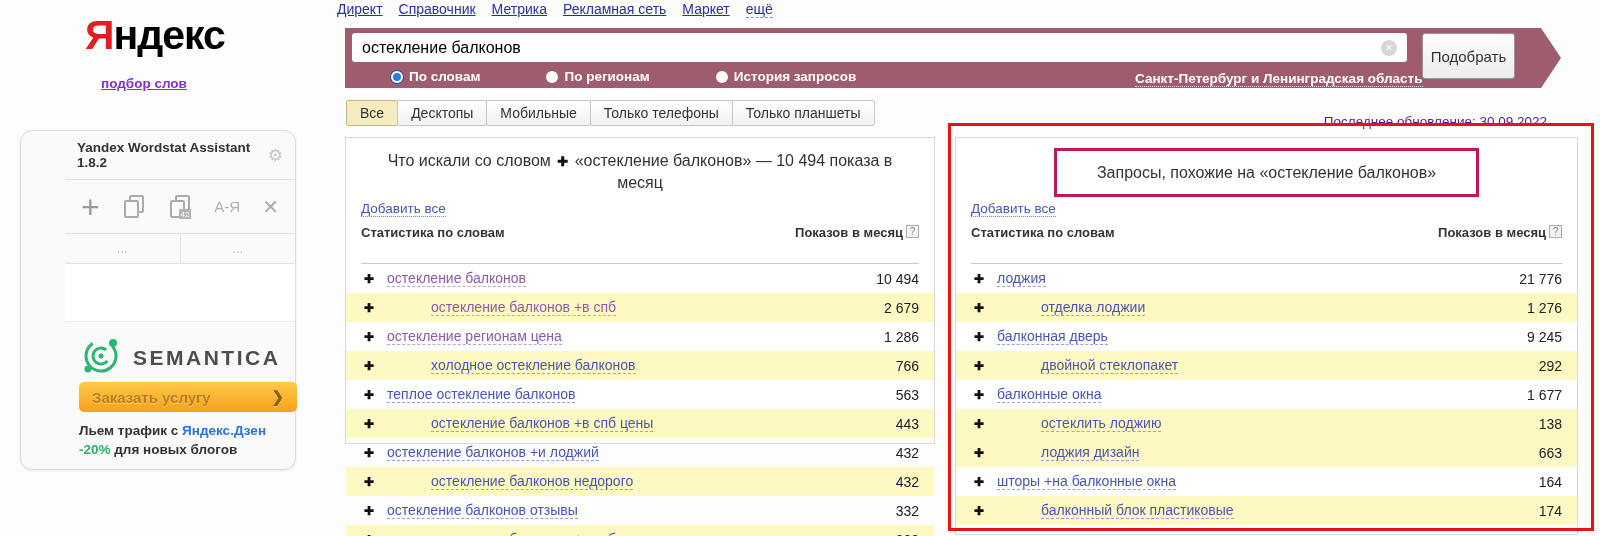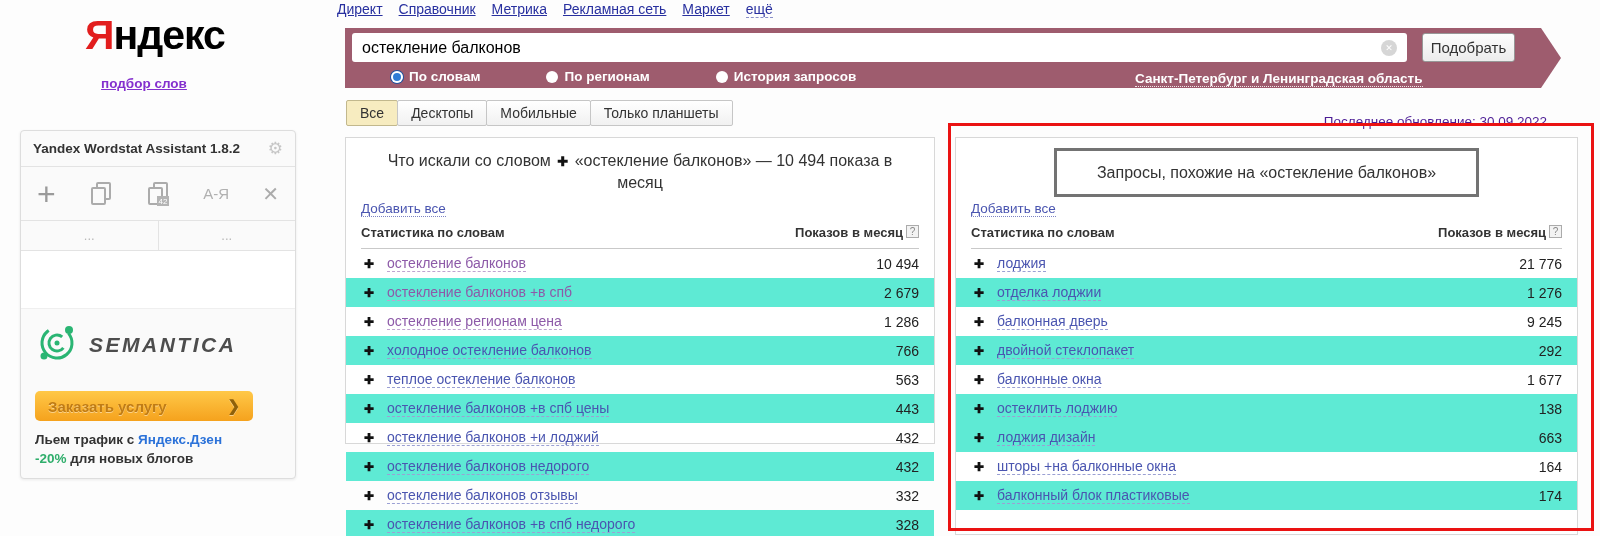--- a/index.html
+++ b/index.html
@@ -17,21 +17,21 @@
   .ylogo .ya { color:#e21e1e; }
   .ylogo-sub { position:absolute; left:85px; top:63px; width:118px; text-align:center; font-size:13.5px; font-weight:bold; color:#8430ce; text-decoration:underline;margin-top:13px; }
 
   
   .searchbar { position:absolute; left:345px; top:28px; width:1216px; height:60px; background:#9e5c6e;
                clip-path:polygon(0 0, calc(100% - 20px) 0, 100% 50%, calc(100% - 20px) 100%, 0 100%); }
   .query-input { position:absolute; left:7px; top:5px; width:1055px; height:29px; border:none; border-radius:3px;
                  background:#fff; font-size:16px; padding:0 34px 0 10px; font-family:"Liberation Sans",sans-serif; color:#000; }
   .clear-icon { position:absolute; left:1036px; top:12px; width:16px; height:16px; border-radius:50%;
                 background:#d6d6d6; color:#fff; font-size:9px; line-height:16px; text-align:center; cursor:pointer; }
-  .submit-btn { position:absolute; left:1077px; top:5px; width:93px; height:29px; background:linear-gradient(#fdfdfd,#ececec);
+  .submit-btn { position:absolute; left:1077px; top:5px; width:93px; height:46px; background:linear-gradient(#fdfdfd,#ececec);
                 border:1px solid #979797; border-radius:3px; font-size:15px; color:#333; font-family:"Liberation Sans",sans-serif; cursor:pointer; }
   .modes { position:absolute; left:10px; top:41px; display:flex; gap:30px; align-items:center; }
   .mode { display:flex; align-items:center; gap:6px; color:#fff; font-size:13.5px; font-weight:bold; cursor:pointer;padding-left:36px; }
   .radio { width:12px; height:12px; border-radius:50%; background:#fff; }
   .mode.selected .radio { background:#2e7cd6; box-shadow:inset 0 0 0 2px #fff, 0 0 0 1px #20509c; }
   .region-link { position:absolute; left:790px; top:43px; color:#fff; font-size:13.5px; font-weight:bold;
                  border-bottom:1px dotted rgba(255,255,255,.85); }
 
   
   .tabs { position:absolute; left:347px; top:100px; display:flex; font-size:14px; }
@@ -39,61 +39,61 @@
          color:#333; border-radius:2px; cursor:pointer; white-space:nowrap; }
   .tab.active { background:#f7ecc0; border-color:#c2b88d; }
   .updated { position:absolute; right:53px; top:114px; font-size:13.5px; color:#4c1d95; }
 
   
   .panel { position:absolute; top:137px; background:#fff; border:1px solid #d8d8d8; }
   .panel.left  { left:345px; width:590px; height:307px; }
   .panel.right { left:955px; width:623px; height:398px; }
   .panel-title { margin:12px auto 0; max-width:545px; text-align:center; font-size:16px; line-height:21px; color:#333; }
   .plus-glyph::before { content:"\271A"; font-size:13px; font-weight:bold; color:#111; padding:0 2px; }
-  .title-redbox { display:block; width:max-content; max-width:94%; margin:10px auto 0; border:3px solid #737373; padding:11px 40px; }
+  .title-redbox { display:block; width:max-content; max-width:94%; margin:10px auto 0; border:3px solid #be185d; padding:11px 40px; }
   .title-redbox .panel-title { margin:0; }
   .add-all { display:inline-block; margin:8px 0 0 15px; font-size:13.5px; color:#4a55b0; text-decoration:none;
              border-bottom:1px dotted #7b82c5; }
   .panel.right .add-all { margin-top:4px; }
-  .thead { display:flex; justify-content:space-between; align-items:flex-start; margin:8px 15px 0; padding-bottom:8px;
+  .thead { display:flex; justify-content:space-between; align-items:flex-start; margin:8px 15px 0; padding-bottom:23px;
            border-bottom:1px solid #c9c9c9; font-size:13px; font-weight:bold; color:#333; }
   .help-badge { display:inline-block; width:13px; height:13px; margin-left:3px; border:1px solid #ababab; background:#f3f3f3;
                 color:#888; font-size:10px; font-weight:normal; line-height:12px; text-align:center; vertical-align:top; }
   .row { display:flex; align-items:center; height:29px; padding:0 15px 0 18px; font-size:14px; }
-  .row.alt { background:#5eead4; }
+  .row.alt { background:#fef9c3;gap:44px; }
   .row-plus { border:none; background:none; margin-right:13px; cursor:pointer; line-height:1; padding:0; }
   .row-plus::before { content:"\271A"; font-size:12px; font-weight:bold; color:#111; }
   .kw-link { color:#4a55b0; text-decoration:none; border-bottom:1px dashed #9ba0d4; }
   .row.visited .kw-link { color:#8d5aa8; border-bottom-color:#bfa3d0; }
   .num { margin-left:auto; color:#222; }
 
   
   .red-outer { position:absolute; left:948px; top:123px; width:646px; height:408px; border:3px solid #ea1212; pointer-events:none; }
 
   
   .assistant { position:absolute; left:20px; top:130px; width:276px; background:#fafafa; border:1px solid #ddd;
-               border-radius:4px; box-shadow:0 1px 3px rgba(0,0,0,.08); }
+               border-radius:12px; box-shadow:0 1px 3px rgba(0,0,0,.08);padding-left:44px; }
   .as-header { display:flex; align-items:center; justify-content:space-between; padding:9px 12px; border-bottom:1px solid #e3e3e3; }
   .as-title { font-size:13.5px; font-weight:bold; color:#333; }
   .gear-icon { color:#c6c6c6; font-size:17px; cursor:pointer; line-height:1; }
   .as-toolbar { display:flex; align-items:center; justify-content:space-between; padding:10px 16px; height:54px; border-bottom:1px solid #e3e3e3; }
   .tb-btn { border:none; background:none; cursor:pointer; color:#a3a3a3; display:flex; align-items:center; }
   .tb-plus { font-size:32px; font-weight:300; line-height:26px; color:#9a9a9a; }
   .tb-sort { font-size:15px; color:#b0b0b0; }
   .tb-clear { font-size:20px; color:#ababab; }
   .as-cells { display:flex; border-bottom:1px solid #e3e3e3; }
   .as-cell { flex:1; text-align:center; padding:7px 0; color:#b8b8b8; font-size:13px; }
   .as-cell:first-child { border-right:1px solid #e3e3e3; }
   .as-space { height:58px; background:#fff; border-bottom:1px solid #efefef; }
 
   
   .semantica { padding:12px 14px 10px; }
-  .sem-brand { display:flex; align-items:center; gap:10px; cursor:pointer;font-style:italic; }
+  .sem-brand { display:flex; align-items:center; gap:10px; cursor:pointer; }
   .sem-name { font-size:21px; font-weight:bold; color:#4d4d4d; letter-spacing:2.5px; }
-  .sem-btn { margin-top:22px; width:218px; height:30px; border:none; border-radius:5px; cursor:pointer;
+  .sem-btn { margin-top:0; width:218px; height:30px; border:none; border-radius:5px; cursor:pointer;
              background:linear-gradient(#ffc848,#f5a21d); display:flex; align-items:center; justify-content:space-between;
              padding:0 13px; font-family:"Liberation Sans",sans-serif; font-size:15px; font-weight:bold; color:#c07c15;
              text-shadow:0 1px 0 rgba(255,255,255,.45); }
   .sem-btn .chev { color:#8f610a; font-size:15px; }
   .sem-lines { margin-top:9px; font-size:13.5px; font-weight:bold; color:#333; line-height:19px; }
   .dzen-link { color:#2b72d9; text-decoration:none; }
   .discount { color:#2fae6b; }
 </style>
 </head>
 <body>
@@ -142,20 +142,21 @@
 </div>
 
 <div class="tabs">
 
     <div class="tab active"><span>Все</span></div>
 
     <div class="tab alt"><span>Десктопы</span></div>
 
     <div class="tab"><span>Мобильные</span></div>
 
+    <div class="tab alt"><span>Только телефоны</span></div>
 
     <div class="tab"><span>Только планшеты</span></div>
 
 </div>
 <div class="updated">Последнее обновление: 30.09.2022</div>
 
 <section class="panel left">
   <div class="panel-title"><span>Что искали со словом</span> <span class="plus-glyph"></span> <span>«остекление балконов» — 10 494 показа в месяц</span></div>
   <a class="add-all">Добавить все</a>
   <div class="thead">

